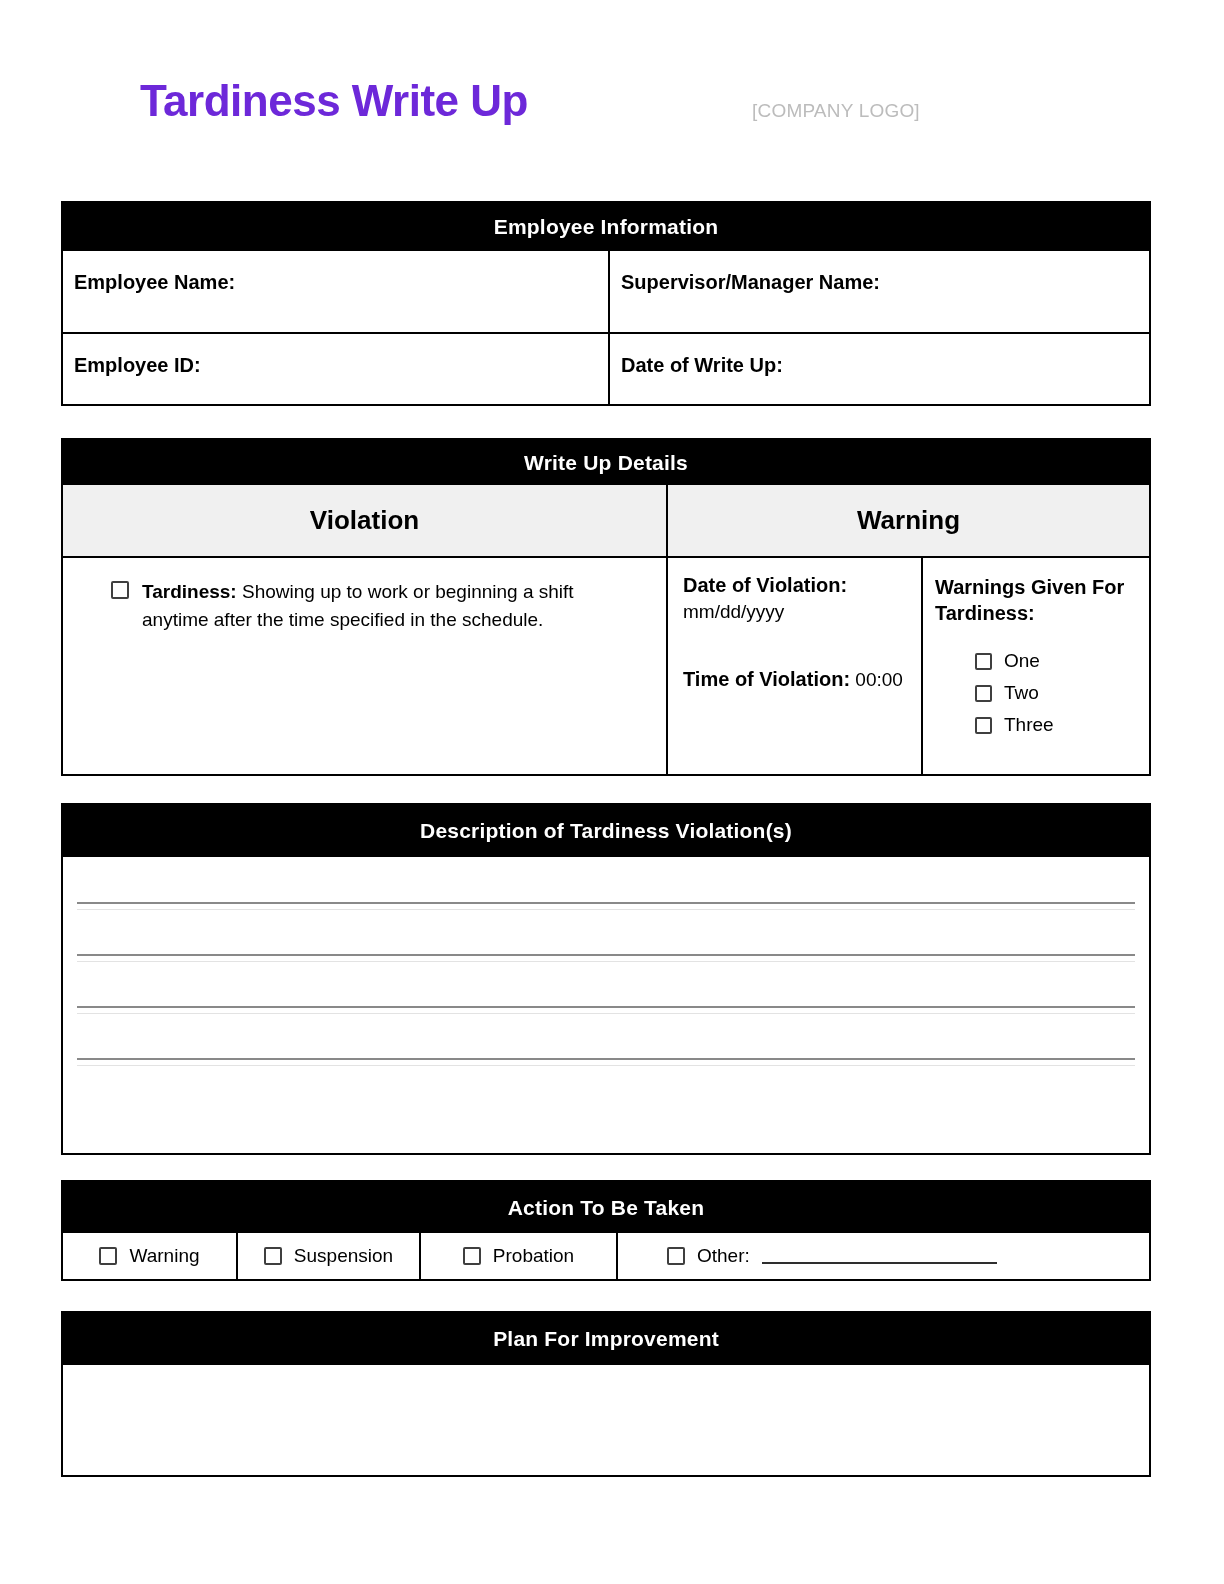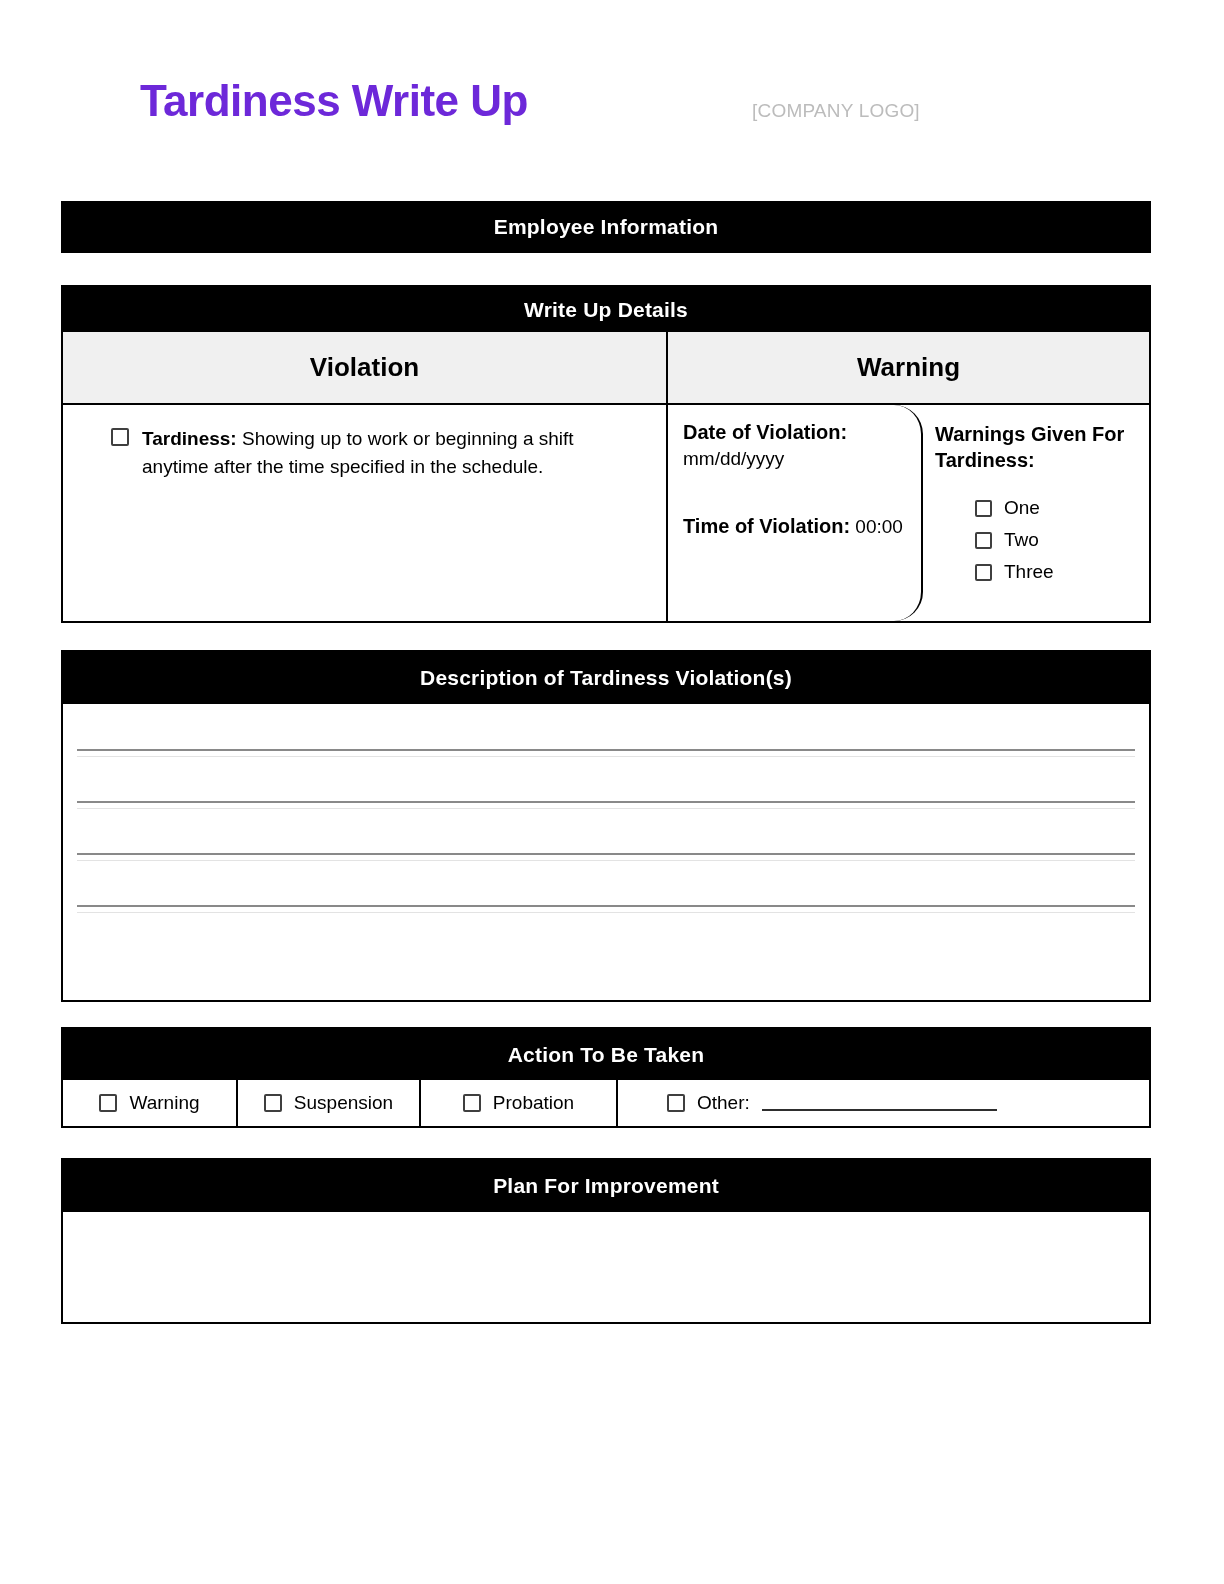--- a/index.html
+++ b/index.html
@@ -78,21 +78,21 @@
     display: flex;
     align-items: center;
     justify-content: center;
     font-size: 26px;
     font-weight: 700;
   }
   .subheader-grid .subcell.c1 { border-right: 2px solid #000000; }
   .details-grid { display: grid; grid-template-columns: 605px 255px 1fr; }
   .details-grid .dcell { height: 216px; }
   .details-grid .dcell.c1 { border-right: 2px solid #000000; }
-  .details-grid .dcell.c2 { border-right: 2px solid #000000; border-radius: 29px; }
+  .details-grid .dcell.c2 { border-right: 2px solid #000000; }
 
   .violation-cell { display: flex; gap: 13px; padding: 20px 44px 0 48px; }
   .violation-text { font-size: 19px; line-height: 1.45; }
   .violation-text b { font-weight: 700; }
 
   .checkbox {
     display: inline-block;
     width: 18px;
     height: 18px;
     border: 2px solid #3f3f3f;
@@ -159,20 +159,34 @@
 
 <div class="page">
 
   <div class="page-header">
     <div class="doc-title">Tardiness Write Up</div>
     <div class="logo-placeholder">[COMPANY LOGO]</div>
   </div>
 
   <div class="section sec-employee">
     <div class="section-header">Employee Information</div>
+    <div class="employee-grid">
+      <div class="cell c1 r1">
+        <span>Employee Name:</span>
+      </div>
+      <div class="cell c2 r1">
+        <span>Supervisor/Manager Name:</span>
+      </div>
+      <div class="cell c1 r2">
+        <span>Employee ID:</span>
+      </div>
+      <div class="cell c2 r2">
+        <span>Date of Write Up:</span>
+      </div>
+    </div>
   </div>
 
   <div class="section sec-details">
     <div class="section-header">Write Up Details</div>
     <div class="subheader-grid">
       <div class="subcell c1">Violation</div>
       <div class="subcell c2">Warning</div>
     </div>
     <div class="details-grid">
       <div class="dcell c1 violation-cell">

